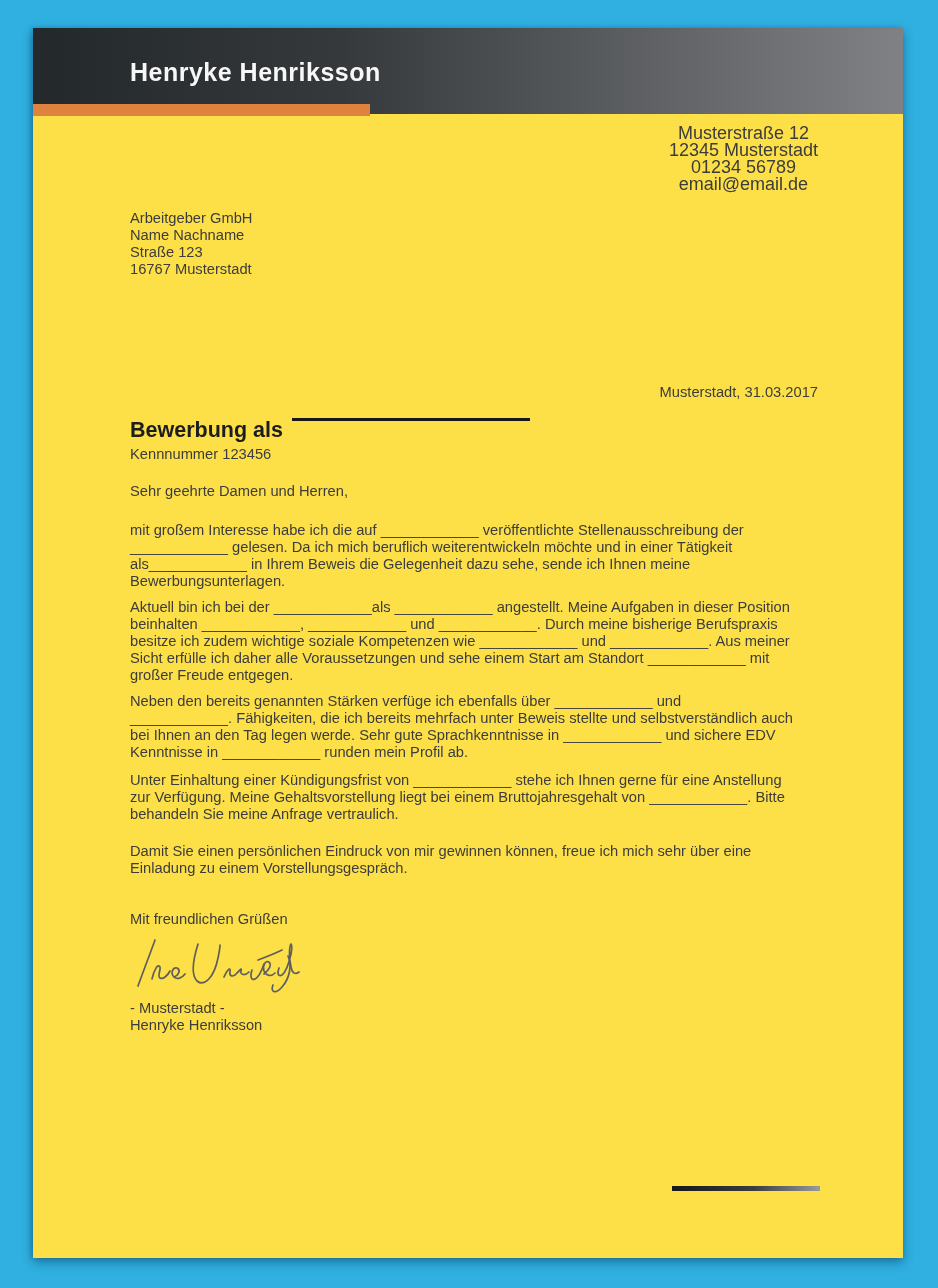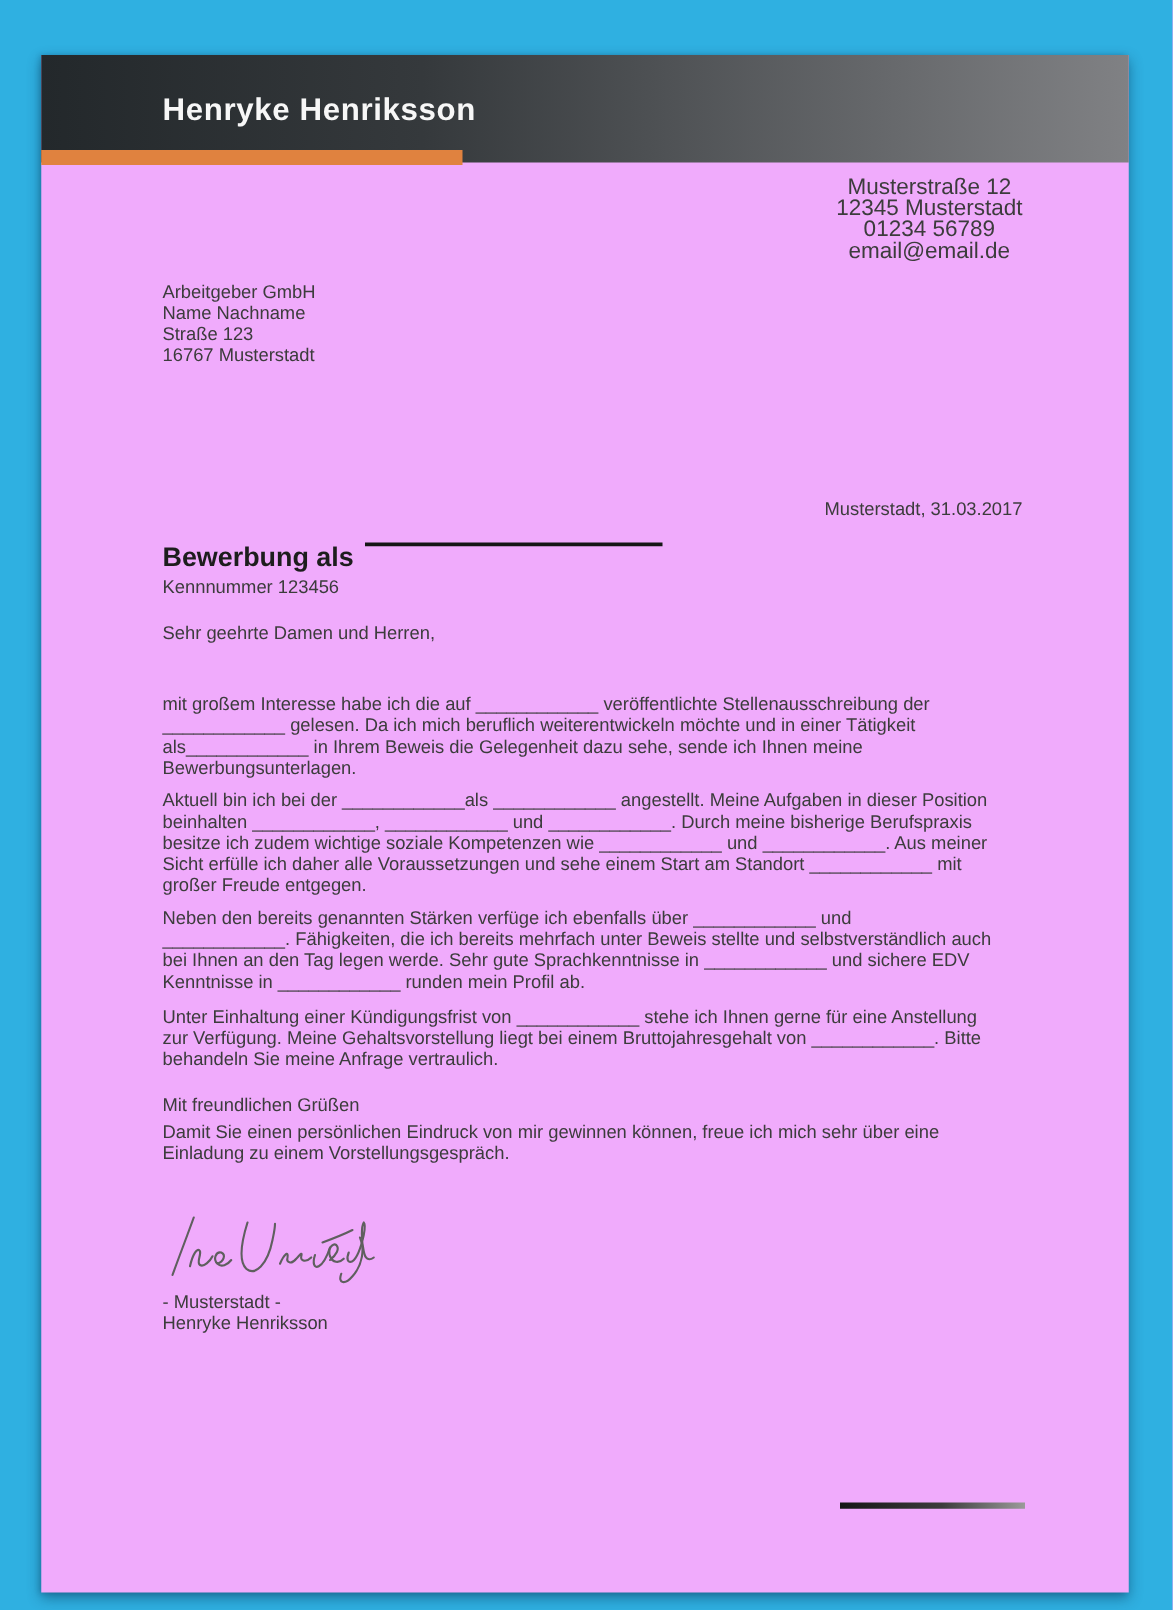--- a/index.html
+++ b/index.html
@@ -6,23 +6,23 @@
   html, body { margin: 0; padding: 0; }
   body {
     width: 938px; height: 1288px;
     background: #2fb0e1;
     font-family: "Liberation Sans", "DejaVu Sans", sans-serif;
     overflow: hidden;
     position: relative;
   }
   .paper {
     position: absolute;
-    left: 33px; top: 44px;
+    left: 33px; top: 28px;
     width: 870px; height: 1230px;
-    background: #f0abfc;
+    background: #fde047;
     box-shadow: 0 4px 10px rgba(5,40,70,0.45), -2px 0 4px rgba(5,40,70,0.18);
   }
   
   .header-bar {
     position: absolute; left: 0; top: 0;
     width: 100%; height: 86px;
     background: linear-gradient(90deg, #23282b 0%, #35393c 35%, #808184 100%);
   }
   .header-name {
     position: absolute; left: 97px; top: 30px;
@@ -62,21 +62,21 @@
     border-bottom: 3px solid #161616;
     margin-left: 9px; margin-bottom: 3px;
   }
   .subject-ref { font-size: 14.7px; color: #3c3c3c; margin-top: 3px; }
   
   .letter-body {
     position: absolute; top: 455px; left: 97px; width: 706px;
     font-size: 14.7px; line-height: 17px; color: #3c3c3c;
   }
   .para { white-space: pre-line; margin: 0; }
-  .salutation { margin-bottom: 40px; }
+  .salutation { margin-bottom: 22px; }
   .p1 { margin-bottom: 9px; }
   .p2 { margin-bottom: 9px; }
   .p3 { margin-bottom: 11px; }
   .p4 { margin-bottom: 20px; }
   .p5 { margin-bottom: 34px; }
   .closing { margin-bottom: 4px; }
   .signature-svg { display: block; margin: 2px 0 2px 0; }
   .signature-caption { margin: 0; }
   .signature-name { margin: 0; }
   
@@ -127,23 +127,23 @@
 besitze ich zudem wichtige soziale Kompetenzen wie ____________ und ____________. Aus meiner
 Sicht erfülle ich daher alle Voraussetzungen und sehe einem Start am Standort ____________ mit
 großer Freude entgegen.</p>
     <p class="para p3">Neben den bereits genannten Stärken verfüge ich ebenfalls über ____________ und
 ____________. Fähigkeiten, die ich bereits mehrfach unter Beweis stellte und selbstverständlich auch
 bei Ihnen an den Tag legen werde. Sehr gute Sprachkenntnisse in ____________ und sichere EDV
 Kenntnisse in ____________ runden mein Profil ab.</p>
     <p class="para p4">Unter Einhaltung einer Kündigungsfrist von ____________ stehe ich Ihnen gerne für eine Anstellung
 zur Verfügung. Meine Gehaltsvorstellung liegt bei einem Bruttojahresgehalt von ____________. Bitte
 behandeln Sie meine Anfrage vertraulich.</p>
-    <p class="para closing">Mit freundlichen Grüßen</p>
     <p class="para p5">Damit Sie einen persönlichen Eindruck von mir gewinnen können, freue ich mich sehr über eine
 Einladung zu einem Vorstellungsgespräch.</p>
+    <p class="para closing">Mit freundlichen Grüßen</p>
 
     <svg class="signature-svg" role="img" width="175" height="66" viewBox="0 0 175 66" fill="none" stroke="#5f5f5f" stroke-width="1.7" stroke-linecap="round" stroke-linejoin="round" aria-label="Ihre Unterschrift">
       <path d="M8 54 C13 40 20 22 25 8"></path>
       <path d="M22 47 c2 -9 6 -16 8 -12 c1 3 -3 9 0 11 c3 2 8 -3 10 -7"></path>
       <path d="M44 45 c5 -2 7 -7 3 -9 c-4 -1 -7 5 -3 9 c3 3 8 1 11 -3"></path>
       <path d="M68 12 c-5 16 -7 31 -1 37 c7 6 17 -3 21 -23 c1 -5 2 -9 2 -13"></path>
       <path d="M94 45 c3 -7 7 -11 6 -5 c-1 4 3 6 7 1 c3 -3 5 -6 4 -2 c-1 4 4 5 8 1"></path>
       <path d="M122 38 c-2 6 -1 11 3 9 c4 -2 7 -9 9 -15"></path>
       <path d="M134 42 c5 -4 8 -9 5 -12 c-3 -2 -7 3 -5 9 c2 5 7 6 11 2"></path>
       <path d="M149 36 c-2 5 -1 9 3 7 c4 -3 7 -12 9 -21 c1 -5 1 -9 0 -10 c-2 3 -2 14 0 23 c1 6 4 8 8 5"></path>

